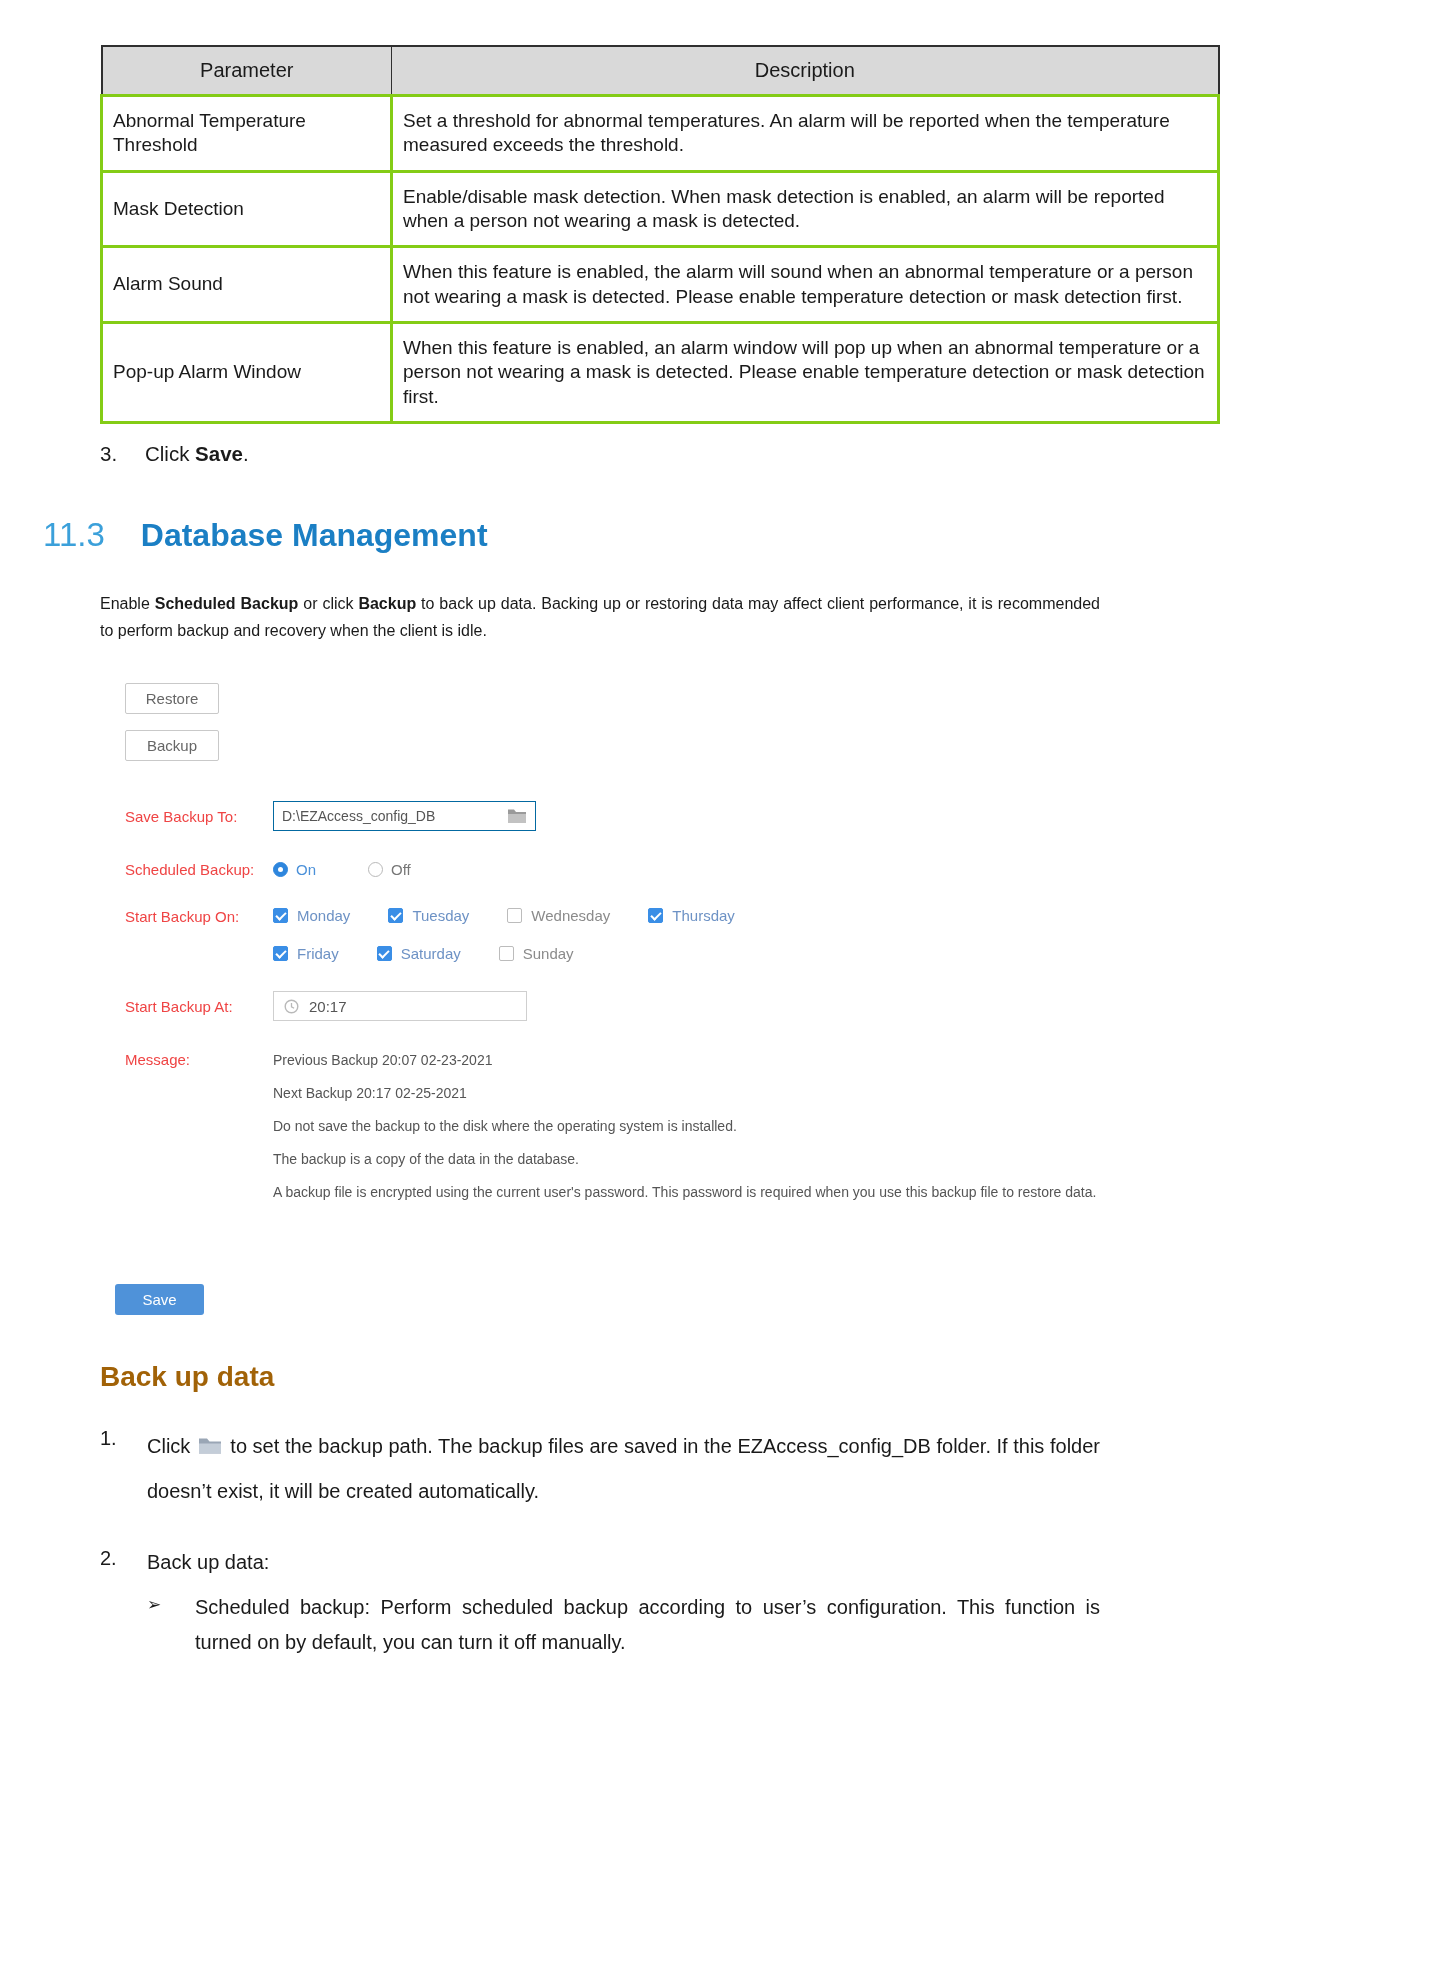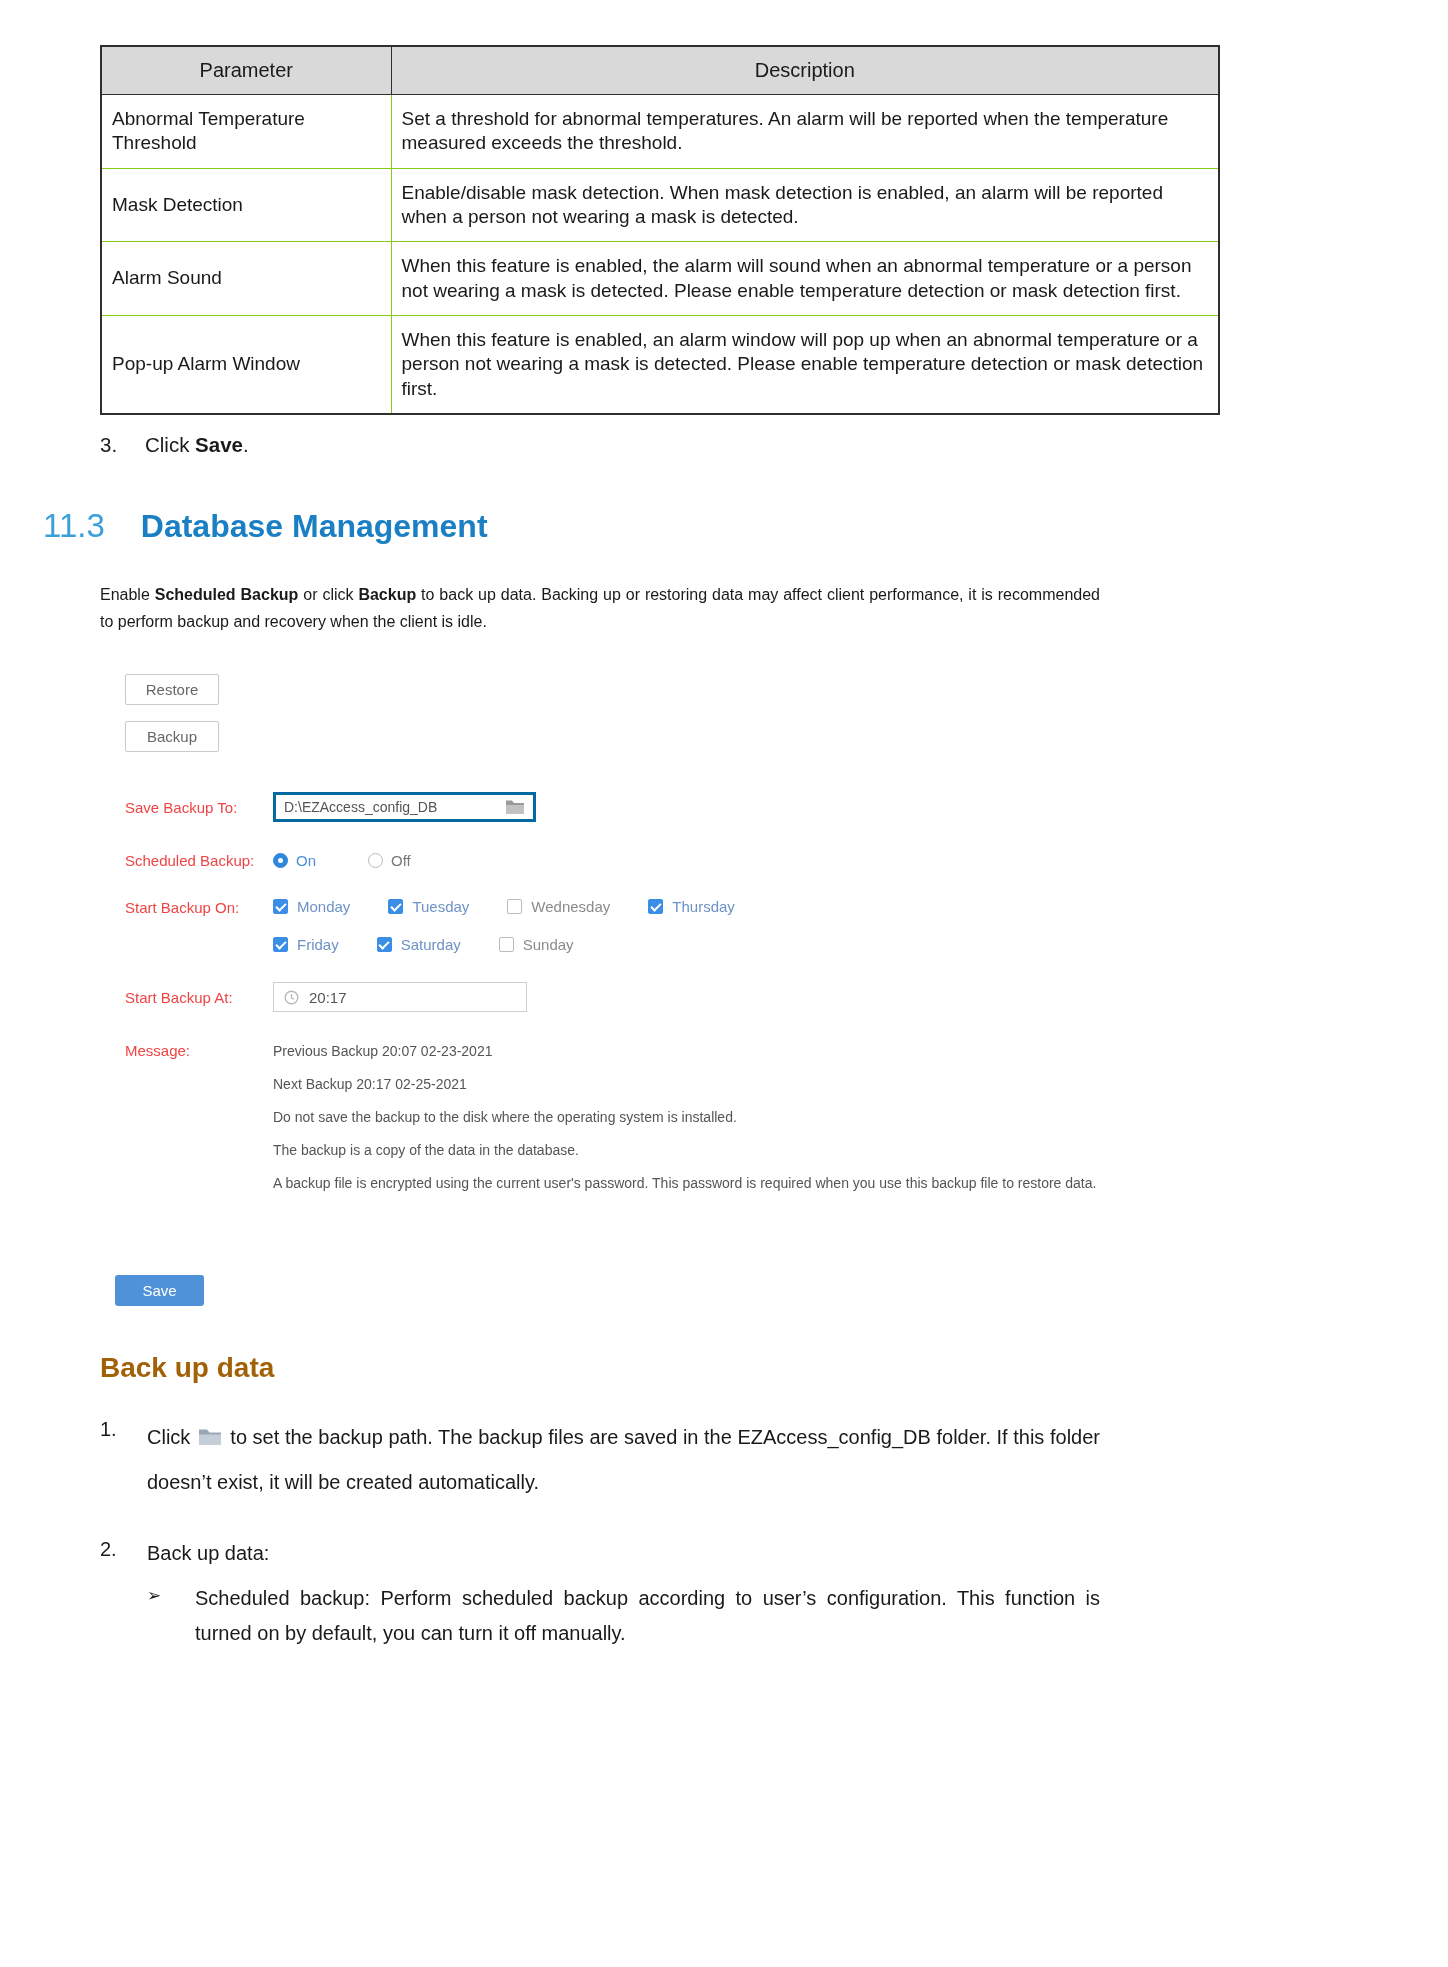--- a/index.html
+++ b/index.html
@@ -9,21 +9,21 @@
     font-family: "Liberation Sans", sans-serif; color: #1a1a1a; overflow: hidden;
   }
   .content { padding: 45px 348px 0 100px; }
 
   
   .param-table { border-collapse: collapse; width: 1120px; font-size: 19px; border: 2px solid #2f2f2f; }
   .param-table th {
     background: #d9d9d9; font-weight: 400; font-size: 20px; padding: 12px 8px;
     border: 1px solid #2f2f2f; text-align: center; color: #1a1a1a;
   }
-  .param-table td { border: 1px solid #84cc16; padding: 12px 10px; line-height: 1.28; vertical-align: middle; }
+  .param-table td { border: 3px solid #84cc16; padding: 12px 10px; line-height: 1.28; vertical-align: middle; }
   .param-table td.param-cell { width: 290px; }
 
   
   .step { margin: 18px 0 0 0; font-size: 20.5px; }
   .step-num { display: inline-block; width: 45px; }
 
   
   .section-heading { margin: 50px 0 0 -57px; display: flex; align-items: baseline; gap: 36px; }
   .sec-num { color: #3ba0da; font-size: 33px; font-weight: 400; }
   .sec-title { color: #1b7fc4; font-size: 32px; font-weight: 700; }
@@ -37,21 +37,21 @@
     display: block; width: 94px; height: 31px; background: #fff; border: 1px solid #c9c9c9;
     border-radius: 2px; color: #666; font-size: 15px; font-family: inherit; margin-bottom: 16px; cursor: pointer;
   }
   .btn-plain.last { margin-bottom: 40px; }
 
   .form-row { display: flex; align-items: center; margin-bottom: 29px; }
   .form-row.top { align-items: flex-start; }
   .form-label { flex: 0 0 148px; color: #ef4444; padding-top: 1px; }
 
   .path-input {
-    width: 263px; height: 30px; border: 3px solid #0369a1; background: #fff;
+    width: 263px; height: 30px; border: 1px solid #0369a1; background: #fff;
     display: flex; align-items: center; justify-content: space-between; padding: 0 8px;
     color: #555; font-size: 14px; cursor: text;
   }
   .folder-icon { display: inline-flex; align-items: center; }
 
   .radio-item { display: flex; align-items: center; gap: 8px; margin-right: 52px; cursor: pointer; }
   .radio {
     width: 15px; height: 15px; border-radius: 50%; border: 1px solid #b9b9b9; background: #fff;
     display: inline-flex; align-items: center; justify-content: center;
   }

